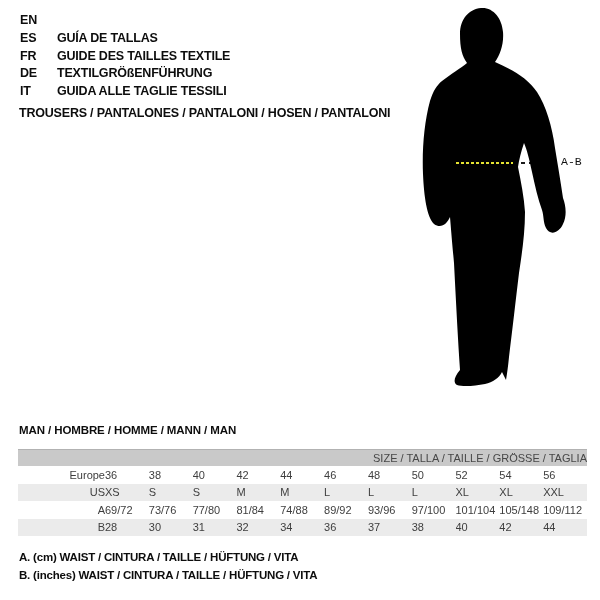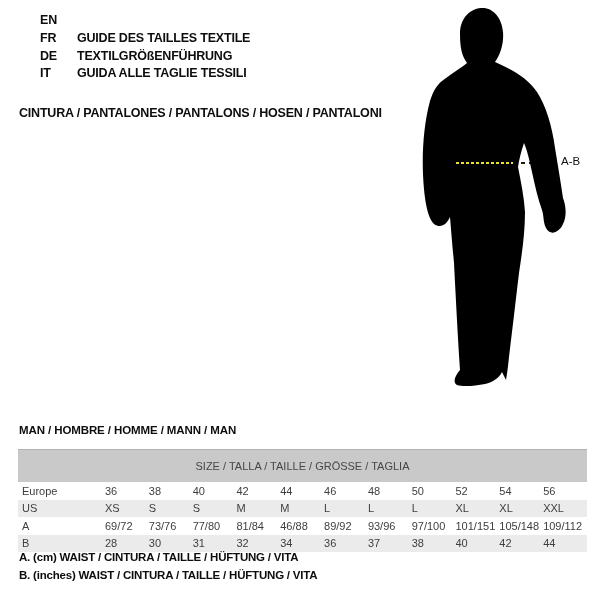--- a/index.html
+++ b/index.html
@@ -10,21 +10,21 @@
     color:#0d0d0d;
     --header-bg:#c9c9c9;
     --alt-bg:#ebebeb;
     --dash-inner:#e6e332;
     --dash-outer:#1a1a1a;
   }
   .abs { position:absolute; }
 
   
   .lang-block { left:20px; top:13px; }
-  .lang-row { display:flex; height:17.8px;margin-left:20px; }
+  .lang-row { display:flex; height:17.8px; }
   .lang-code, .lang-label { font-weight:bold; font-size:12.5px; letter-spacing:-0.2px; white-space:nowrap; }
   .lang-code { width:37px; }
 
   .garment-heading {
     left:19px; top:106px; font-weight:bold; font-size:12.5px;
     letter-spacing:-0.2px; white-space:nowrap;
   }
 
   
   .figure-svg { left:415px; top:0px; width:170px; height:400px; }
@@ -33,73 +33,77 @@
   .dash { height:2px; top:162px; }
   .dash-outer {
     left:514px; width:44px; z-index:0;
     background:repeating-linear-gradient(90deg, var(--dash-outer) 0 4px, transparent 4px 7.5px);
   }
   .dash-inner {
     left:456px; width:58px; z-index:2;
     background:repeating-linear-gradient(90deg, var(--dash-inner) 0 2.5px, transparent 2.5px 5px);
   }
   .figure-svg { z-index:1; }
-  .measure-label { left:561px; top:155px; font-size:11.5px; color:#111; z-index:2; }
+  .measure-label { left:561px; top:155px; font-size:11.5px; color:#111; z-index:2;font-family:Liberation Mono, monospace; }
 
   .section-heading {
     left:19px; top:424px; font-weight:bold; font-size:11.5px;
     letter-spacing:-0.1px; white-space:nowrap;
   }
 
   
   .size-table {
     left:18px; top:449px; width:569px;
     border-collapse:collapse; table-layout:fixed;
     border-top:1px solid #b2b2b2;
   }
   .size-table td {
     font-size:11px; color:#3e3e3e; 
     height:17.5px; padding:0; white-space:nowrap; overflow:hidden;
   }
   .size-table td.thead {
-    background:var(--header-bg); color:#474747; text-align:center;
-    padding-left:0; height:32px; font-size:11px;
-  }
-  .size-table td.lbl { text-align:left; padding-left:4px; }
+    background:var(--header-bg); color:#474747; text-align:right;
+    padding-left:0; height:16px; font-size:11px;
+  }
+  .size-table td.lbl { text-align:right; padding-left:4px; }
   .size-table tr.alt { background:var(--alt-bg);margin-left:36px; }
   col.c-label { width:87px; }
 
   .footnotes { left:19px; top:549px; }
   .footnote {
     font-weight:bold; font-size:11.5px; line-height:17.5px;
     letter-spacing:-0.2px; white-space:nowrap;
   }
 </style>
 </head>
 <body style="--header-bg: #c9c9c9; --alt-bg: #ebebeb; --dash-inner: #e6e332; --dash-outer: #1a1a1a;">
 
 <div class="abs lang-block">
   <div class="lang-row">
     <span class="lang-code">EN</span>
   </div>
   <div class="lang-row">
+    <span class="lang-code">ES</span>
+    <span class="lang-label">GUÍA DE TALLAS</span>
+  </div>
+  <div class="lang-row">
     <span class="lang-code">FR</span>
     <span class="lang-label">GUIDE DES TAILLES TEXTILE</span>
   </div>
   <div class="lang-row">
     <span class="lang-code">DE</span>
     <span class="lang-label">TEXTILGRÖßENFÜHRUNG</span>
   </div>
   <div class="lang-row">
     <span class="lang-code">IT</span>
     <span class="lang-label">GUIDA ALLE TAGLIE TESSILI</span>
   </div>
 </div>
 
-<div class="abs garment-heading">CINTURA / PANTALONES / PANTALONS / HOSEN / PANTALONI</div>
+<div class="abs garment-heading">TROUSERS / PANTALONES / PANTALONI / HOSEN / PANTALONI</div>
 
 <svg class="abs figure-svg" viewBox="0 0 170 400" xmlns="http://www.w3.org/2000/svg" aria-hidden="true">
   <path fill="#000000" d="M66,8
     C78,7 87,18 88,32 C89,44 85,55 80,62
     C96,69 113,78 122,92 C131,106 137,126 140,148
     C143,166 146,184 148,198 C151,206 152,216 148,224
     C144,233 135,236 131,228 C128,222 129,216 127,210
     C123,199 120,186 117,172 C114,158 112,150 109,143
     C106,152 104,160 103,167 C106,182 109,197 110,212
     C110,233 107,253 104,273 C101,298 97,333 94,357
@@ -164,25 +168,25 @@
       <td>XL</td>
       <td>XL</td>
       <td>XXL</td>
     </tr>
     <tr>
       <td class="lbl">A</td>
       <td>69/72</td>
       <td>73/76</td>
       <td>77/80</td>
       <td>81/84</td>
-      <td>46/88</td>
+      <td>74/88</td>
       <td>89/92</td>
       <td>93/96</td>
       <td>97/100</td>
-      <td>101/151</td>
+      <td>101/104</td>
       <td>105/148</td>
       <td>109/112</td>
     </tr>
     <tr class="alt">
       <td class="lbl">B</td>
       <td>28</td>
       <td>30</td>
       <td>31</td>
       <td>32</td>
       <td>34</td>

